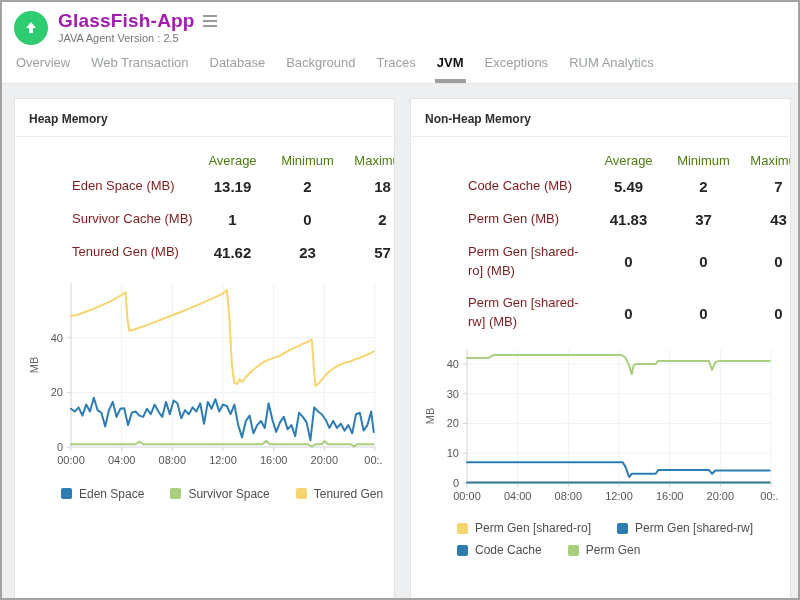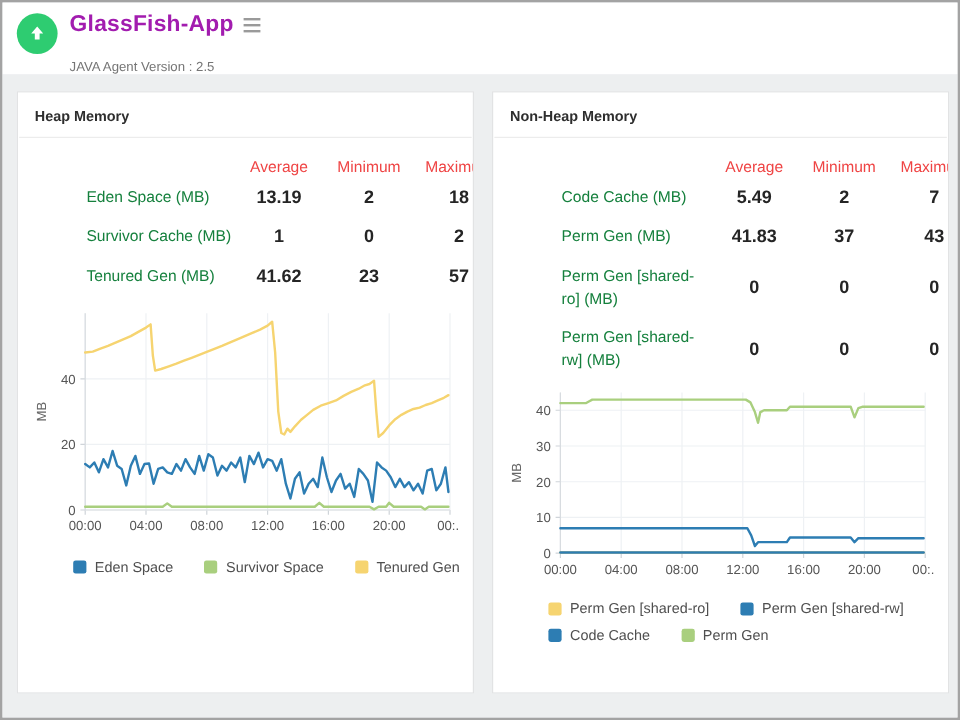--- a/index.html
+++ b/index.html
@@ -29,21 +29,21 @@
     flex:0 0 auto; margin-right:10px; margin-top:1px;
   }
   .monitor-icon svg { display:block; }
   .title-block { display:flex; flex-direction:column; }
   .title-row { display:flex; align-items:center; }
   .app-title { font-size:19px; font-weight:bold; color:#a21caf; letter-spacing:0.2px; }
   .menu-icon {
     margin-left:6px; cursor:pointer; display:flex; flex-direction:column; gap:3px; padding:2px;
   }
   .menu-icon span { display:block; width:14px; height:2px; background:#9a9a9a; }
-  .app-subtitle { font-size:11px; color:#757575; margin-top:18px; }
+  .app-subtitle { font-size:11px; color:#757575; margin-top:0; }
   
   .tab-bar {
     background:#fff;
     display:flex; align-items:flex-end;
     padding:10px 12px 0 12px;
     border-bottom:1px solid #e6e6e6;
     flex:0 0 auto;
   }
   .tab {
     font-size:13px; color:#9aa0a4;
@@ -80,25 +80,25 @@
   
   .metric-table { width:405px; margin-top:12px; }
   .metric-row {
     display:grid;
     grid-template-columns:180px 75px 75px 75px;
     align-items:center;
     padding:7px 0;
   }
   .metric-row.header-row { padding:4px 0 2px 0; }
   .metric-label {
-    font-size:13px; color:#15803d;
+    font-size:13px; color:#7f1d1d;
     padding-left:57px; line-height:1.45;
   }
   .metric-head {
-    font-size:13px; color:#ef4444; text-align:center;
+    font-size:13px; color:#4d7c0f; text-align:center;
   }
   .metric-value {
     font-size:15px; font-weight:bold; color:#252525; text-align:center;
   }
   
   .chart-wrap { padding:6px 6px 0 10px; }
   .legend {
     display:flex; flex-direction:column; gap:9px;
     padding:10px 0 0 46px;
     justify-content:flex-end;
@@ -127,20 +127,30 @@
             <span></span>
               <span></span>
               <span></span>
           </span>
         </div>
         <span class="app-subtitle">JAVA Agent Version : 2.5</span>
       </div>
     </div>
   </div>
 
+  <div class="tab-bar">
+    <div class="tab">Overview</div>
+    <div class="tab">Web Transaction</div>
+    <div class="tab">Database</div>
+    <div class="tab">Background</div>
+    <div class="tab">Traces</div>
+    <div class="tab active">JVM</div>
+    <div class="tab">Exceptions</div>
+    <div class="tab">RUM Analytics</div>
+  </div>
 
   <div class="content">
 
     <div class="panel">
       <div class="panel-title">Heap Memory</div>
       <div class="panel-divider"></div>
 
       <div class="metric-table">
         <div class="metric-row header-row">
           <div class="metric-label"></div>

